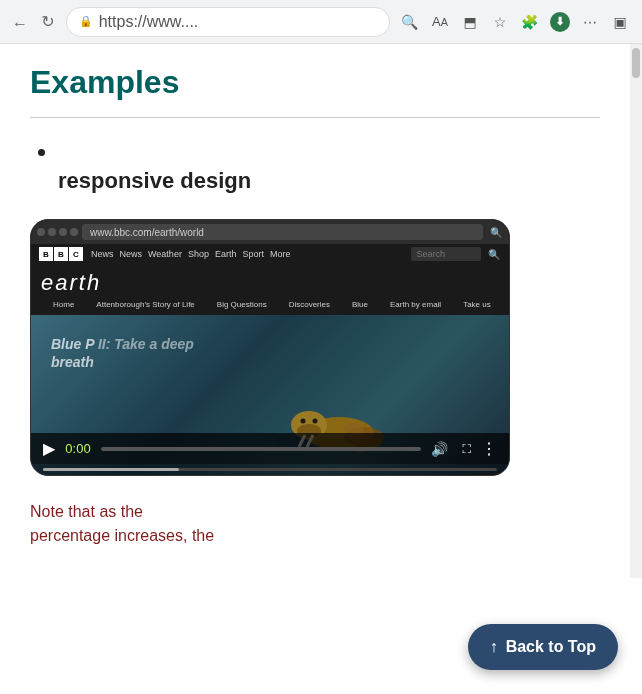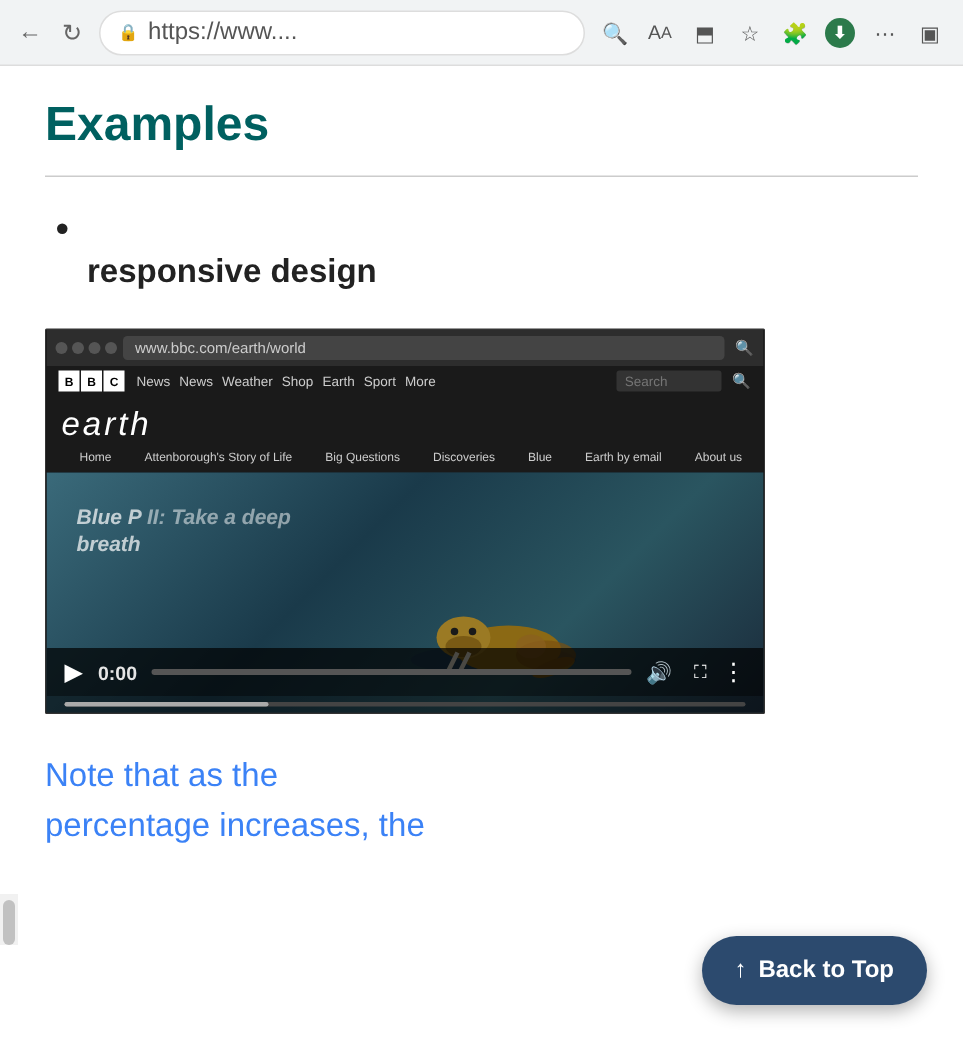--- a/index.html
+++ b/index.html
@@ -87,21 +87,20 @@
       justify-content: center;
       border-radius: 50%;
       color: #555;
       font-size: 14px;
     }
 
     
     .page-with-scroll {
       display: flex;
       position: relative;
-      flex-direction: column;
     }
 
     
     .page-content {
       flex: 1;
       padding: 20px 30px 30px 30px;
       overflow-y: auto;
       background: #fff;
     }
 
@@ -144,21 +143,21 @@
       font-size: 22px;
       font-weight: bold;
       color: #222;
       line-height: 1.3;
       margin-bottom: 4px;
     }
 
     
     .video-container {
       margin: 0 0 24px 0;
-      border-radius: 1px;
+      border-radius: 18px;
       overflow: hidden;
       border: 1px solid #333;
       background: #000;
       width: 480px;
       position: relative;
     }
 
     
     .inner-browser {
       background: #2d2d2d;
@@ -315,23 +314,23 @@
 
     .play-btn {
       color: #fff;
       font-size: 16px;
       cursor: pointer;
       background: none;
       border: none;
     }
 
     .time-display {
-      color: #e5e5e5;
+      color: #bef264;
       font-size: 13px;
-      font-weight: bold;
+      font-weight: normal;
     }
 
     .progress-bar {
       flex: 1;
       height: 4px;
       background: #555;
       border-radius: 2px;
       position: relative;
     }
 
@@ -381,22 +380,22 @@
 
     .full-progress-fill {
       width: 30%;
       height: 100%;
       background: #aaa;
       border-radius: 2px;
     }
 
     
     .note-text {
-      font-size: 22px;
-      color: #3b82f6;
+      font-size: 16px;
+      color: #7f1d1d;
       line-height: 1.5;
       margin-top: 4px;
     }
 
     
     .back-to-top {
       position: fixed;
       bottom: 24px;
       right: 24px;
       background: #2c4a6e;
@@ -489,21 +488,21 @@
 
       <div class="bbc-earth-header">
         <div class="earth-logo">earth</div>
         <div class="earth-nav">
           <span class="earth-nav-item">Home</span>
           <span class="earth-nav-item">Attenborough's Story of Life</span>
           <span class="earth-nav-item">Big Questions</span>
           <span class="earth-nav-item">Discoveries</span>
           <span class="earth-nav-item">Blue</span>
           <span class="earth-nav-item">Earth by email</span>
-          <span class="earth-nav-item">About us</span>
+          <span class="earth-nav-item">Take us</span>
         </div>
       </div>
 
       <div class="video-area">
         <div class="video-bg">
 
           <svg class="walrus-shape" viewBox="0 0 120 60" xmlns="http://www.w3.org/2000/svg">
 
             <ellipse cx="60" cy="45" rx="55" ry="10" fill="#1a3a5a" opacity="0.6"></ellipse>
 

